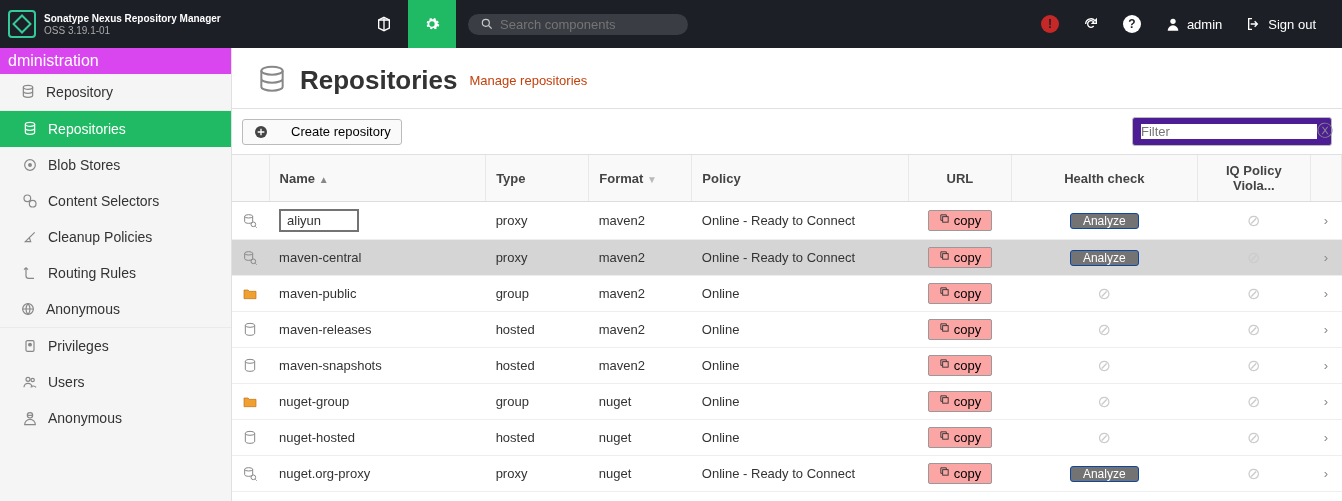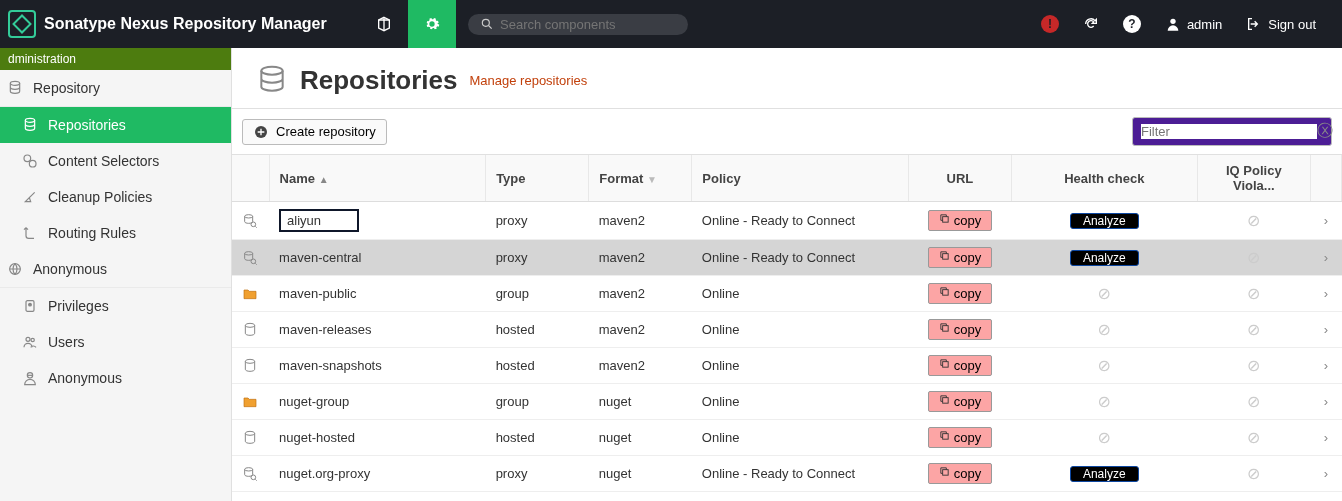--- a/index.html
+++ b/index.html
@@ -1,58 +1,58 @@
 <!DOCTYPE html>
 <html><head>
 <meta charset="utf-8">
 <style>
 *{box-sizing:border-box;margin:0;padding:0;font-family:Arial,Helvetica,sans-serif}
 body{background:#fff;width:1342px;overflow:hidden}
 .header{background:#1c1f26;height:48px;display:flex;align-items:center;color:#fff;position:relative}
 .logo-area{display:flex;align-items:center;padding-left:8px;width:360px}
 .logo{width:28px;height:28px;border:2px solid #3c9;border-radius:4px;margin-right:8px;position:relative}
 .logo::before{content:"";position:absolute;width:10px;height:10px;border:2px solid #3c9;top:5px;left:5px;transform:rotate(45deg)}
-.logo-text{font-size:16px;font-weight:bold;line-height:1.2}
+.logo-text{font-size:10px;font-weight:bold;line-height:1.2}
 .logo-sub{font-size:10px;color:#aaa}
 .hdr-icon{width:48px;height:48px;display:flex;align-items:center;justify-content:center;cursor:pointer}
 .hdr-cube{background:#1c1f26}
 .hdr-gear{background:#1fba63;position:relative}
 .hdr-gear::after{content:"";position:absolute;bottom:-6px;left:50%;margin-left:-6px;border:6px solid transparent;border-top-color:#1fba63}
 .search{display:flex;align-items:center;background:#3a3d44;border-radius:16px;padding:4px 12px;margin-left:12px;width:220px;height:21px}
 .search svg{fill:#ccc;margin-right:6px}
 .search input{background:transparent;border:none;outline:none;color:#ccc;font-size:13px;width:180px}
 .hdr-right{margin-left:auto;display:flex;align-items:center;gap:4px;padding-right:16px}
 .hdr-right .item{display:flex;align-items:center;gap:6px;padding:0 10px;cursor:pointer;font-size:13px}
 .circ{width:18px;height:18px;border-radius:50%;display:flex;align-items:center;justify-content:center;font-weight:bold}
 .alert{background:#c62828;color:#1c1f26;font-size:12px}
 .help{background:#fff;color:#1c1f26;font-size:12px}
 .body{display:flex;height:453px}
 .sidebar{width:232px;background:#f5f5f5;border-right:1px solid #e0e0e0;overflow:hidden}
-.sb-header{background:#4d7c0f;color:#fff;font-size:12px;padding:4px 8px}
-.sb-group{padding:10px 7px;font-size:14px;color:#333;display:flex;align-items:center;gap:10px;cursor:pointer;border-bottom:1px solid #eaeaea}
+.sb-header{background:#d946ef;color:#fff;font-size:16px;padding:4px 8px}
+.sb-group{padding:10px 20px;font-size:14px;color:#333;display:flex;align-items:center;gap:10px;cursor:pointer;border-bottom:1px solid #eaeaea}
 .sb-item{padding:10px 12px 10px 22px;font-size:14px;color:#333;display:flex;align-items:center;gap:10px;cursor:pointer}
 .sb-item.active{background:#1fba63;color:#fff}
 .sb-ico{width:16px;height:16px;display:inline-block}
 .main{flex:1;background:#fff;padding:0;overflow:auto}
 .page-head{display:flex;align-items:center;padding:16px 24px 12px;border-bottom:1px solid #e0e0e0}
 .page-head .db-ico{width:32px;height:32px;margin-right:12px}
 .page-title{font-size:26px;font-weight:bold;color:#333}
 .page-sub{font-size:13px;color:#c2410c;margin-left:12px}
 .toolbar{display:flex;align-items:center;padding:8px 10px;border-bottom:1px solid #e0e0e0;gap:10px}
-.btn{border:1px solid #bbb;background:#fafafa;padding:4px 10px;border-radius:3px;cursor:pointer;font-size:13px;display:flex;align-items:center;gap:7px}
+.btn{border:1px solid #bbb;background:#fafafa;padding:4px 10px;border-radius:3px;cursor:pointer;font-size:13px;display:flex;align-items:center;gap:22px}
 .filter-box{margin-left:auto;display:flex;align-items:center;border:1px solid #bbb;background:#4c1d95;padding:3px 8px;border-radius:3px;width:200px}
 .filter-box input{border:none;outline:none;flex:1;font-size:13px}
 .filter-box .clear{color:#888;cursor:pointer}
 table{width:100%;border-collapse:collapse;font-size:13px}
 th{text-align:left;padding:8px 10px;background:#f9f9f9;border-bottom:1px solid #ddd;color:#444;font-weight:bold;border-right:1px solid #e8e8e8}
 td{padding:7px 10px;border-bottom:1px solid #eee;color:#333}
 tr.sel td{background:#d5d5d5}
-.highlight{border:2px solid #0f172a;padding:2px 36px 2px 6px;display:inline-block}
+.highlight{border:2px solid #737373;padding:2px 36px 2px 6px;display:inline-block}
 .copy-btn{border:1px solid #999;background:#fca5a5;padding:2px 10px;font-size:13px;cursor:pointer;border-radius:2px;display:inline-flex;align-items:flex-start;gap:4px}
-.analyze-btn{background:#000000;color:#fff;border:1px solid #0d47a1;padding:0 12px;font-size:12px;cursor:pointer;border-radius:3px}
+.analyze-btn{background:#737373;color:#fff;border:1px solid #0d47a1;padding:0 12px;font-size:12px;cursor:pointer;border-radius:3px}
 .na{color:#ccc;font-size:16px}
 .chev{color:#888;cursor:pointer}
 .col-icon{width:30px}
 .col-name{width:210px}
 .col-type{width:100px}
 .col-format{width:100px}
 .col-status{width:210px}
 .col-url{width:100px;text-align:center}
 .col-health{width:180px;text-align:center}
 .col-iq{width:110px;text-align:center}
@@ -62,20 +62,21 @@
 svg.si{width:16px;height:16px;vertical-align:middle}
 </style>
 </head>
 <body>
 
 <div class="header">
   <div class="logo-area">
     <div class="logo"></div>
     <div>
       <div class="logo-text">Sonatype Nexus Repository Manager</div>
+      <div class="logo-sub">OSS 3.19.1-01</div>
     </div>
   </div>
   <div class="hdr-icon hdr-cube">
     <svg class="si" viewBox="0 0 24 24" fill="none" stroke="#fff" stroke-width="2">
         <path d="M12 2l8 4v12l-8 4-8-4V6z"></path>
         <path d="M12 2v20M4 6l16 0"></path>
       </svg>
   </div>
   <div class="hdr-icon hdr-gear">
     <svg class="si" viewBox="0 0 24 24" fill="#fff">
@@ -127,20 +128,27 @@
             <path d="M5 5v6c0 1.7 3 3 7 3s7-1.3 7-3V5M5 11v6c0 1.7 3 3 7 3s7-1.3 7-3v-6"></path>
           </svg>
           <span>Repository</span>
         </div>
         <div class="sb-item active">
           <svg class="si sb-ico" viewBox="0 0 24 24" fill="none" stroke="#fff" stroke-width="1.8">
             <ellipse cx="12" cy="5" rx="7" ry="3"></ellipse>
             <path d="M5 5v6c0 1.7 3 3 7 3s7-1.3 7-3V5M5 11v6c0 1.7 3 3 7 3s7-1.3 7-3v-6"></path>
           </svg>
           <span>Repositories</span>
+        </div>
+        <div class="sb-item">
+          <svg class="si sb-ico" viewBox="0 0 24 24" fill="none" stroke="#888" stroke-width="1.8">
+            <circle cx="12" cy="12" r="8"></circle>
+            <circle cx="12" cy="12" r="2" fill="#888"></circle>
+          </svg>
+          <span>Blob Stores</span>
         </div>
         <div class="sb-item">
           <svg class="si sb-ico" viewBox="0 0 24 24" fill="none" stroke="#888" stroke-width="1.8">
             <circle cx="8" cy="8" r="5"></circle>
             <circle cx="16" cy="16" r="5"></circle>
           </svg>
           <span>Content Selectors</span>
         </div>
         <div class="sb-item">
           <svg class="si sb-ico" viewBox="0 0 24 24" fill="none" stroke="#888" stroke-width="1.8">

